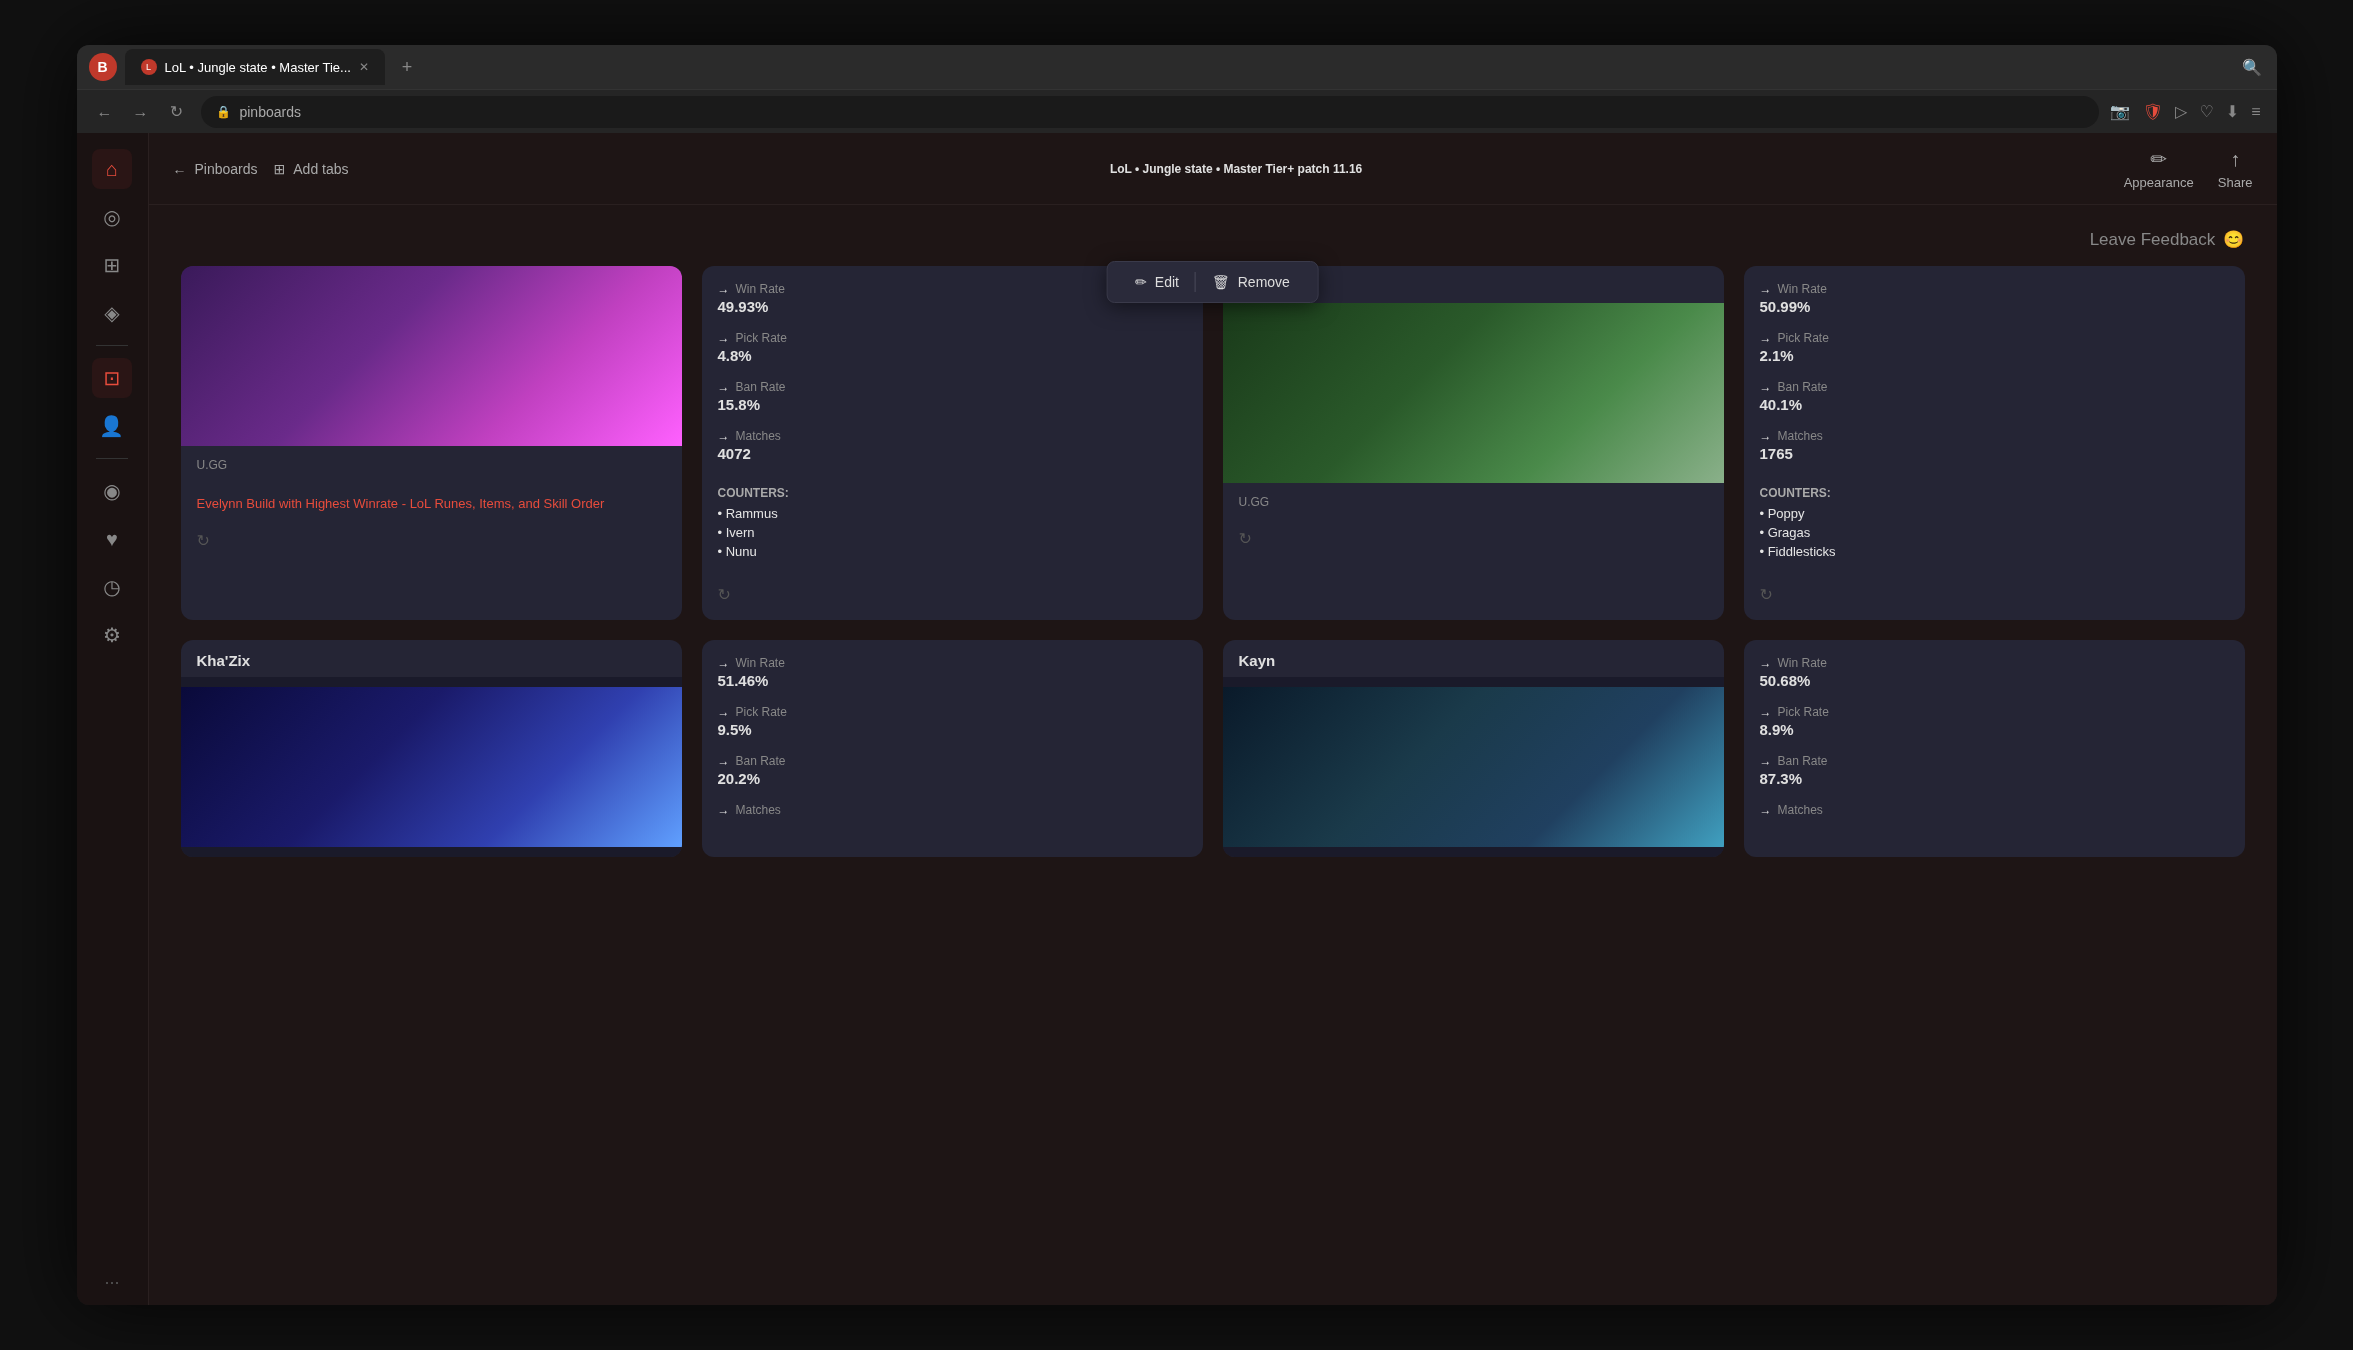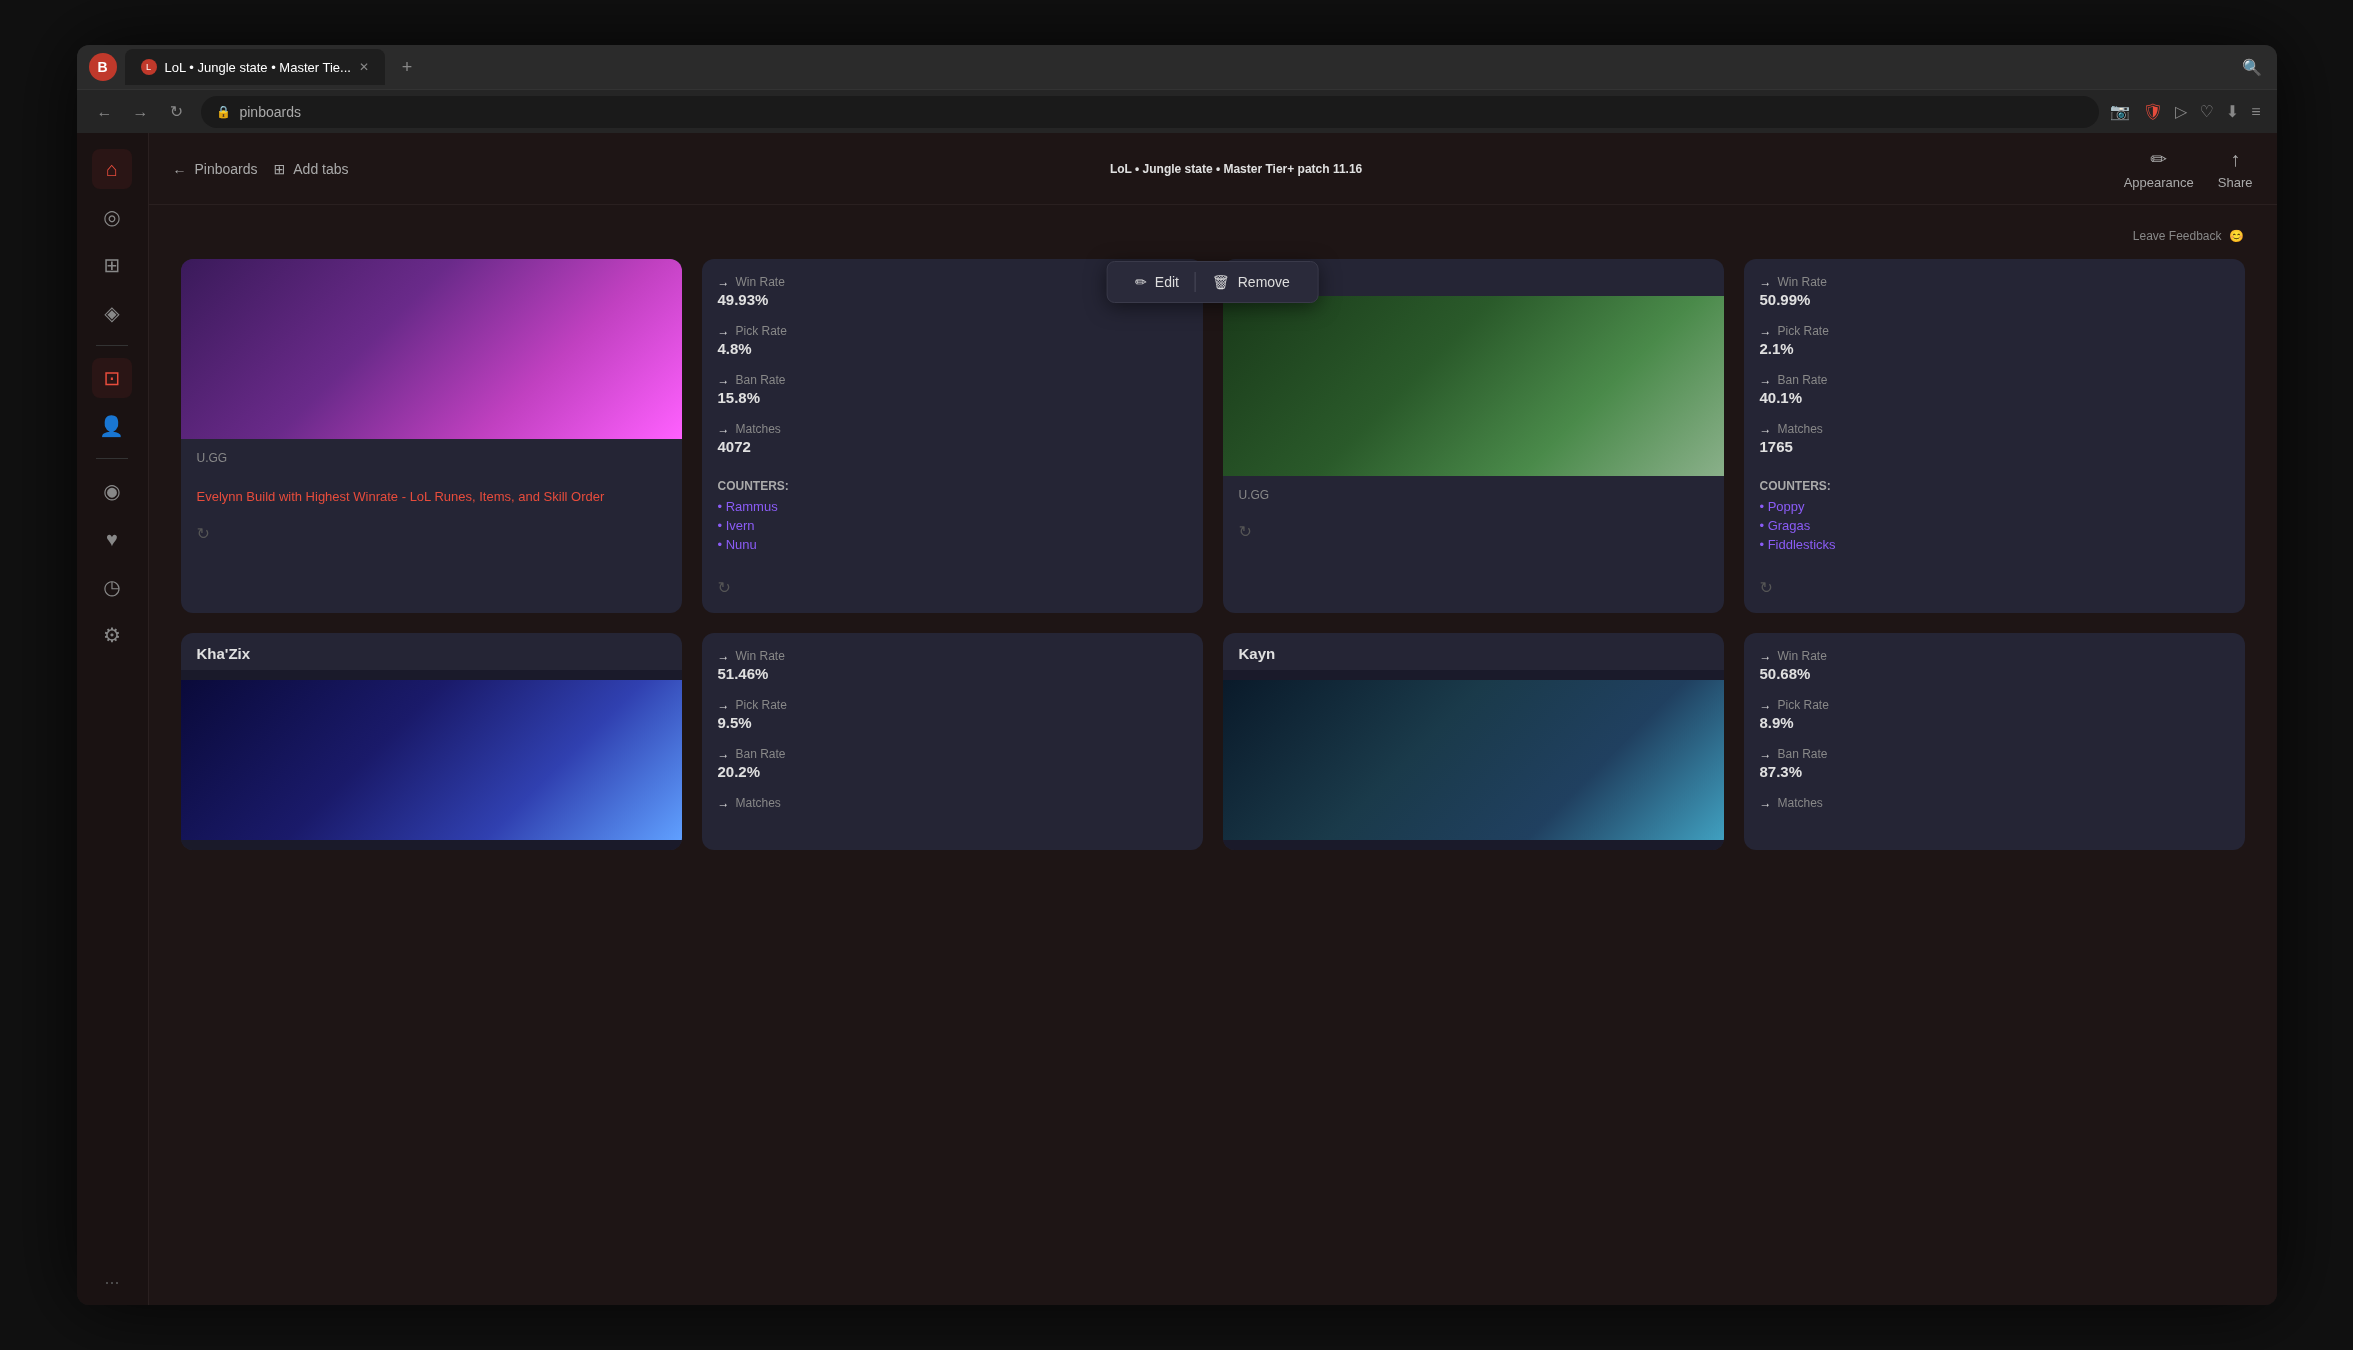--- a/index.html
+++ b/index.html
@@ -253,21 +253,21 @@
       justify-content: flex-end;
       align-items: center;
       margin-bottom: 16px;
       gap: 8px;
     }
     .feedback-btn {
       display: flex;
       align-items: center;
       gap: 8px;
       color: #888;
-      font-size: 12px;
+      font-size: 17px;
       cursor: pointer;
     }
     
     .context-menu {
       position: absolute;
       top: 56px;
       left: 50%;
       transform: translateX(-50%);
       background: #2a2a3a;
       border-radius: 8px;
@@ -348,21 +348,21 @@
     .counters-section {
       margin-top: 8px;
     }
     .counters-label {
       color: #aaa;
       font-size: 12px;
       font-weight: 600;
       margin-bottom: 4px;
     }
     .counter-item {
-      color: #8b5cf6;
+      color: #e5e5e5;
       font-size: 13px;
       padding: 2px 0;
     }
     .card-link {
       color: #e74c3c;
       font-size: 13px;
       padding: 12px 16px;
       display: block;
       text-decoration: none;
       cursor: pointer;

